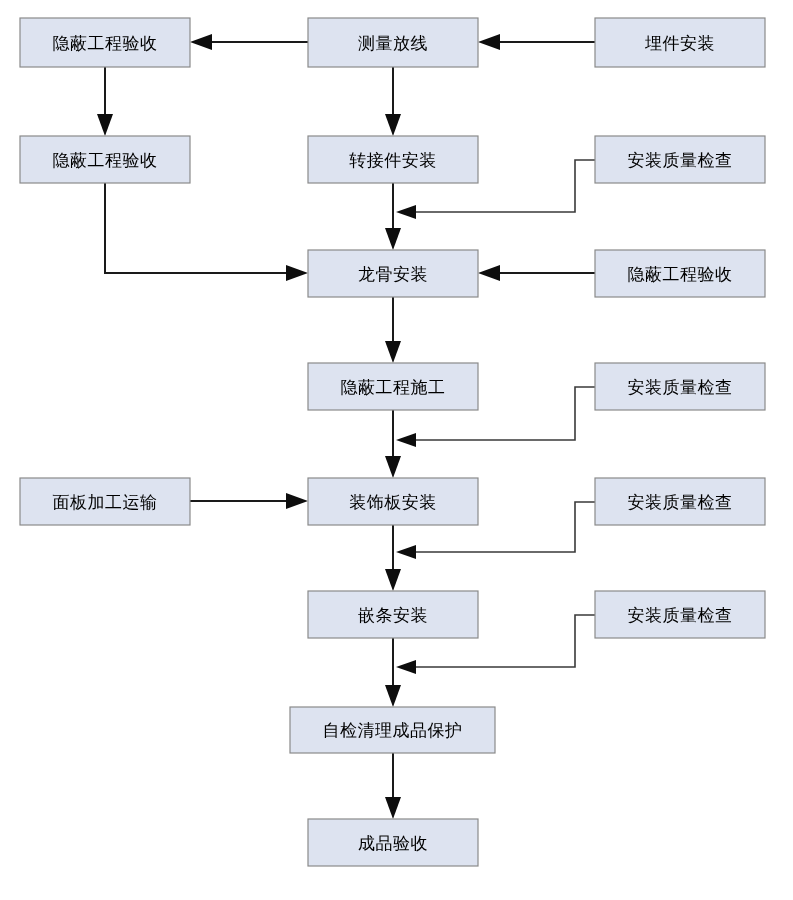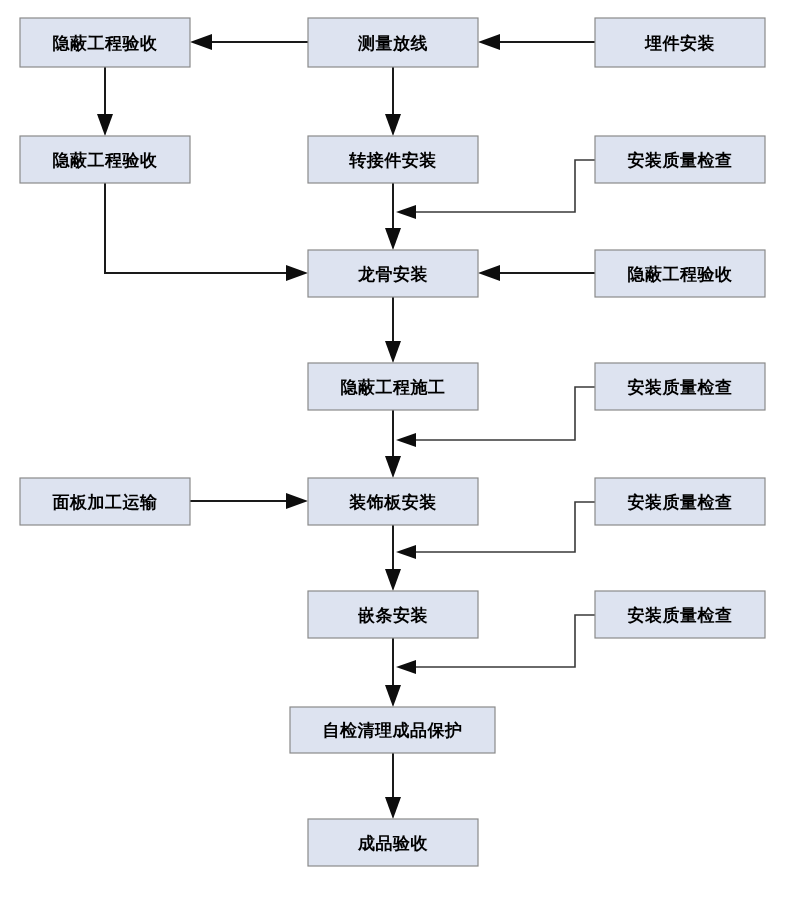--- a/index.html
+++ b/index.html
@@ -10,21 +10,20 @@
   body {
     width: 793px;
     height: 900px;
     font-family: "DejaVu Sans", "Liberation Sans", sans-serif;
     overflow: hidden;
   }
   #flow-root {
     position: relative;
     width: 793px;
     height: 900px;
-    font-weight: bold;
   }
   svg#flow-svg {
     position: absolute;
     top: 0;
     left: 0;
     width: 793px;
     height: 900px;
   }
   .node-rect {
     fill: #dde3f0;

